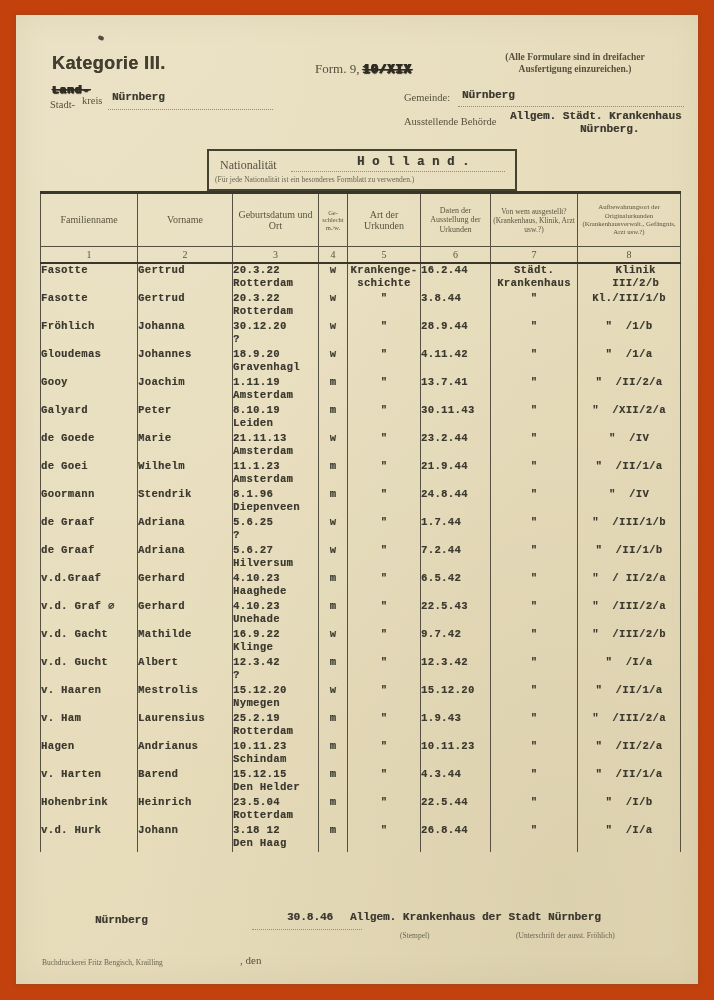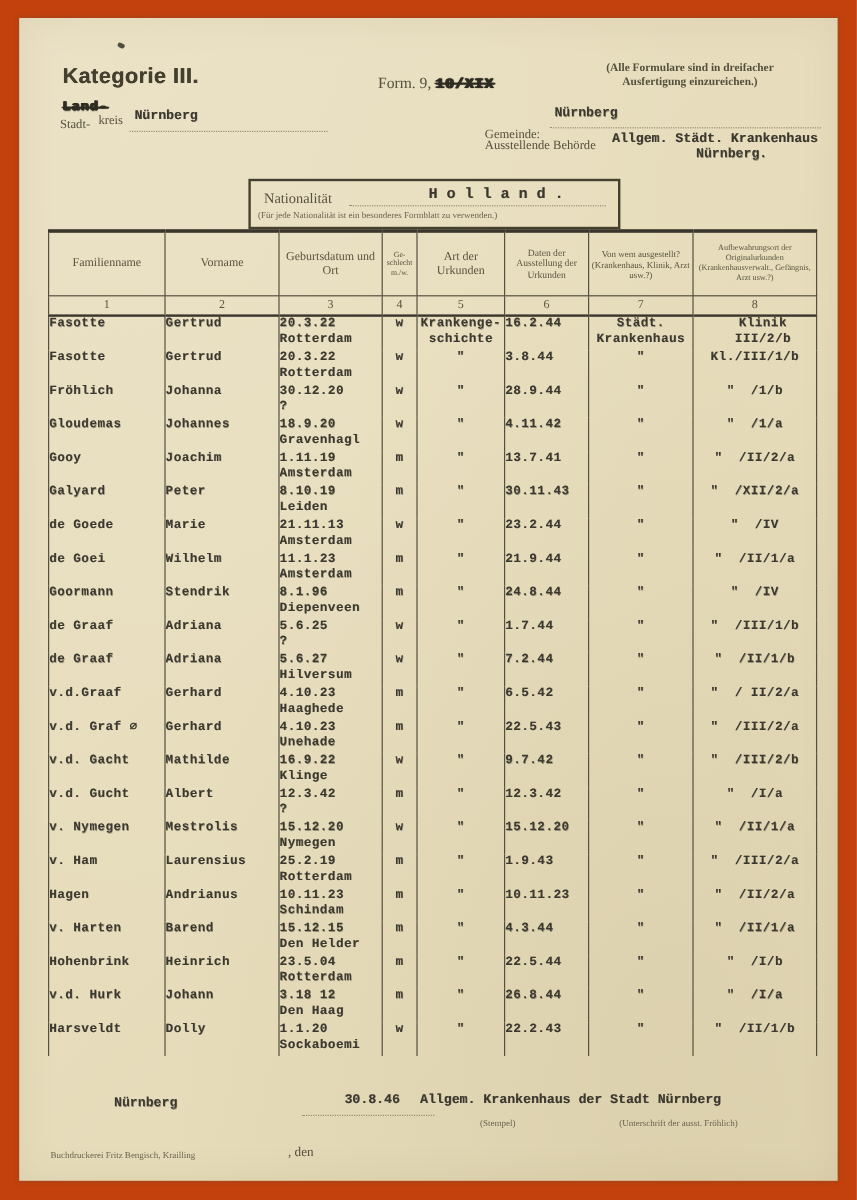--- a/index.html
+++ b/index.html
@@ -71,21 +71,21 @@
       <div>(Alle Formulare sind in dreifacher</div>
       <div>Ausfertigung einzureichen.)</div>
     </div>
 
     <div class="abs smudge" style="left:36px;top:69px;font-size:11px;">Land-</div>
     <div class="abs print small-print" style="left:34px;top:84px;">Stadt-</div>
     <div class="abs print small-print" style="left:66px;top:80px;">kreis</div>
     <div class="abs typed" style="left:96px;top:76px;font-size:11px;">Nürnberg</div>
     <div class="abs dotted" style="left:92px;top:94px;width:165px;"></div>
 
-    <div class="abs print small-print" style="left:388px;top:77px;margin-top:15px;">Gemeinde:</div>
+    <div class="abs print small-print" style="left:388px;top:77px;">Gemeinde:</div>
     <div class="abs typed" style="left:446px;top:74px;font-size:11px;">Nürnberg</div>
     <div class="abs dotted" style="left:442px;top:91px;width:226px;"></div>
     <div class="abs print small-print" style="left:388px;top:101px;">Ausstellende Behörde</div>
     <div class="abs typed" style="left:494px;top:95px;font-size:11px;">Allgem. Städt. Krankenhaus</div>
     <div class="abs typed" style="left:564px;top:108px;font-size:11px;">Nürnberg.</div>
 
     <div class="abs nat-box" style="left:191px;top:134px;">
       <div class="abs print" style="left:11px;top:7px;font-size:12px;">Nationalität</div>
       <div class="abs typed" style="left:100px;top:4px;font-size:12.5px;padding-left:48px;">H o l l a n d .</div>
       <div class="abs dotted" style="left:82px;top:20px;width:214px;"></div>
@@ -454,21 +454,21 @@
         <td class="c-von">
           <div>"</div>
           <div></div>
         </td>
         <td class="c-auf">
           <div>"  /I/a</div>
           <div></div>
         </td>
       </tr>
           <tr>
-        <td class="c-fn">v. Nymegen</td>
+        <td class="c-fn">v. Haaren</td>
         <td class="c-vn">Mestrolis</td>
         <td class="c-gd">
           <div>15.12.20</div>
           <div>Nymegen</div>
         </td>
         <td class="c-sex">w</td>
         <td class="c-art">
           <div>"</div>
           <div></div>
         </td>
@@ -582,42 +582,20 @@
           <div>"</div>
           <div></div>
         </td>
         <td class="c-dat">26.8.44</td>
         <td class="c-von">
           <div>"</div>
           <div></div>
         </td>
         <td class="c-auf">
           <div>"  /I/a</div>
-          <div></div>
-        </td>
-      </tr>
-          <tr>
-        <td class="c-fn">Harsveldt</td>
-        <td class="c-vn">Dolly</td>
-        <td class="c-gd">
-          <div>1.1.20</div>
-          <div>Sockaboemi</div>
-        </td>
-        <td class="c-sex">w</td>
-        <td class="c-art">
-          <div>"</div>
-          <div></div>
-        </td>
-        <td class="c-dat">22.2.43</td>
-        <td class="c-von">
-          <div>"</div>
-          <div></div>
-        </td>
-        <td class="c-auf">
-          <div>"  /II/1/b</div>
           <div></div>
         </td>
       </tr>
         </tbody>
     </table>
 
     <div class="abs typed" style="left:79px;top:899px;font-size:11px;">Nürnberg</div>
     <div class="abs print" style="left:224px;top:939px;font-size:11px;">, den</div>
     <div class="abs typed" style="left:271px;top:896px;font-size:11px;">30.8.46</div>
     <div class="abs dotted" style="left:236px;top:914px;width:110px;"></div>

